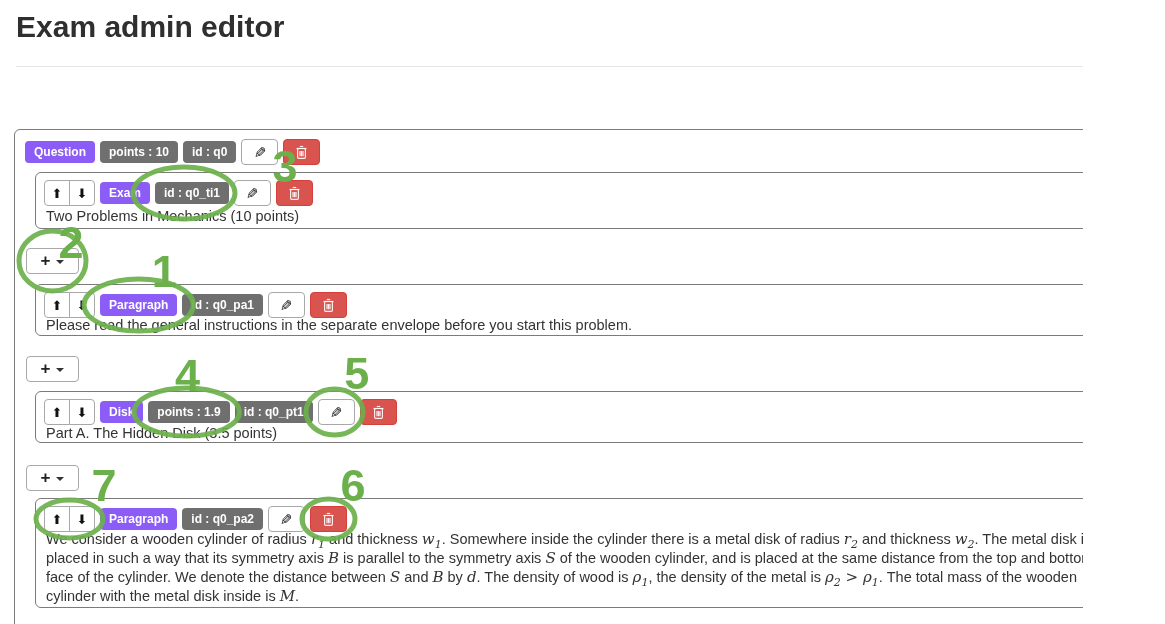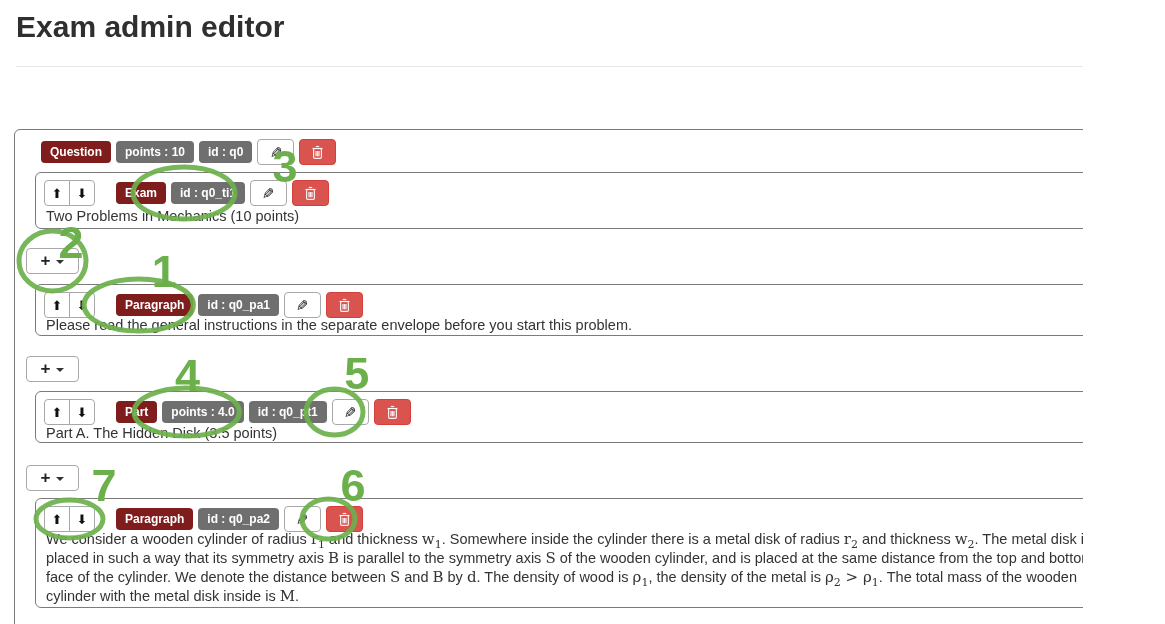--- a/index.html
+++ b/index.html
@@ -12,21 +12,21 @@
   .exam-title{position:absolute;left:15px;top:87px;font-size:23px;font-weight:bold;color:#2f2f2f;}
 
   .outer-panel{position:absolute;left:14px;top:129px;width:1135px;height:545px;
     border:1px solid #7b7b7b;border-radius:6px;background:#fff;}
 
   .toolbar{position:absolute;display:flex;align-items:center;gap:5px;}
   .q-toolbar{left:10px;top:9px;}
 
   .badge{height:22px;display:inline-flex;align-items:center;padding:0 9px;border-radius:4px;
     color:#fff;font-size:12px;font-weight:bold;white-space:nowrap;}
-  .badge.type{background:#7f1d1d;margin-left:16px;}
+  .badge.type{background:#8b5cf6;}
   .badge.meta{background:#6f6f6f;}
 
   .btn{display:inline-flex;align-items:center;justify-content:center;height:26px;box-sizing:border-box;
     background:#fff;border:1px solid #a8a8a8;border-radius:4px;cursor:pointer;}
   .btn-edit{width:37px;}
   .btn-edit .glyph{font-size:15px;color:#111;transform:scaleX(-1);display:inline-block;line-height:1;}
   .btn-delete{width:37px;background:#d9534f;border-color:#d43f3a;}
   .arrow-group{display:inline-flex;}
   .btn-arrow{width:26px;font-size:13px;color:#111;padding:0;}
   .btn-arrow.up{border-radius:4px 0 0 4px;}
@@ -45,21 +45,21 @@
   .bt-3{top:32px;}
   .bt-4{top:31px;width:1078px;}
 
   .add-btn{position:absolute;left:11px;width:53px;height:26px;display:flex;align-items:center;
     justify-content:center;background:#fff;border:1px solid #a8a8a8;border-radius:4px;box-sizing:border-box;cursor:pointer;}
   .add-1{top:118px;} .add-2{top:226px;} .add-3{top:335px;}
   .plus-sign{font-size:17px;font-weight:bold;color:#222;line-height:1;margin-top:-2px;}
   .caret{width:0;height:0;border-left:4px solid transparent;border-right:4px solid transparent;
     border-top:4px solid #333;margin-left:6px;margin-top:1px;}
 
-  .math{font-family:"DejaVu Serif","Liberation Serif",serif;font-size:15px;}
+  .math{font-family:"DejaVu Serif","Liberation Serif",serif;font-style:italic;font-size:15px;}
   .math sub{font-size:11px;line-height:0;}
 
   .annotation-layer{position:absolute;left:0;top:0;width:100%;height:100%;pointer-events:none;z-index:50;}
   .ann-num{position:absolute;font-weight:800;font-size:45px;line-height:0.9;}
   .ann-ellipse{position:absolute;}
 </style>
 </head>
 <body>
 
 <div class="screen">
@@ -141,22 +141,22 @@
       <span class="plus-sign">+</span>
       <span class="caret"></span>
     </div>
 
     <div class="block-panel bp-3">
       <div class="toolbar block-toolbar">
         <span class="arrow-group">
           <span class="btn btn-arrow up">⬆</span>
           <span class="btn btn-arrow down">⬇</span>
         </span>
-        <span class="badge type">Part</span>
-        <span class="badge meta">points : 4.0</span>
+        <span class="badge type">Disk</span>
+        <span class="badge meta">points : 1.9</span>
         <span class="badge meta">id : q0_pt1</span>
         <span class="btn btn-edit">
             <span class="glyph">✎</span>
           </span>
         <span class="btn btn-delete">
           <svg width="13" height="15" viewBox="0 0 13 15" fill="none" stroke="rgba(255,255,255,0.9)" stroke-width="1.2">
             <path d="M1.5 3.5h10"></path>
               <path d="M4.8 1.5h3.4"></path>
             <rect x="2.6" y="3.5" width="7.8" height="9.8" rx="1"></rect>
             <path d="M5 6v5.2M6.5 6v5.2M8 6v5.2"></path>

